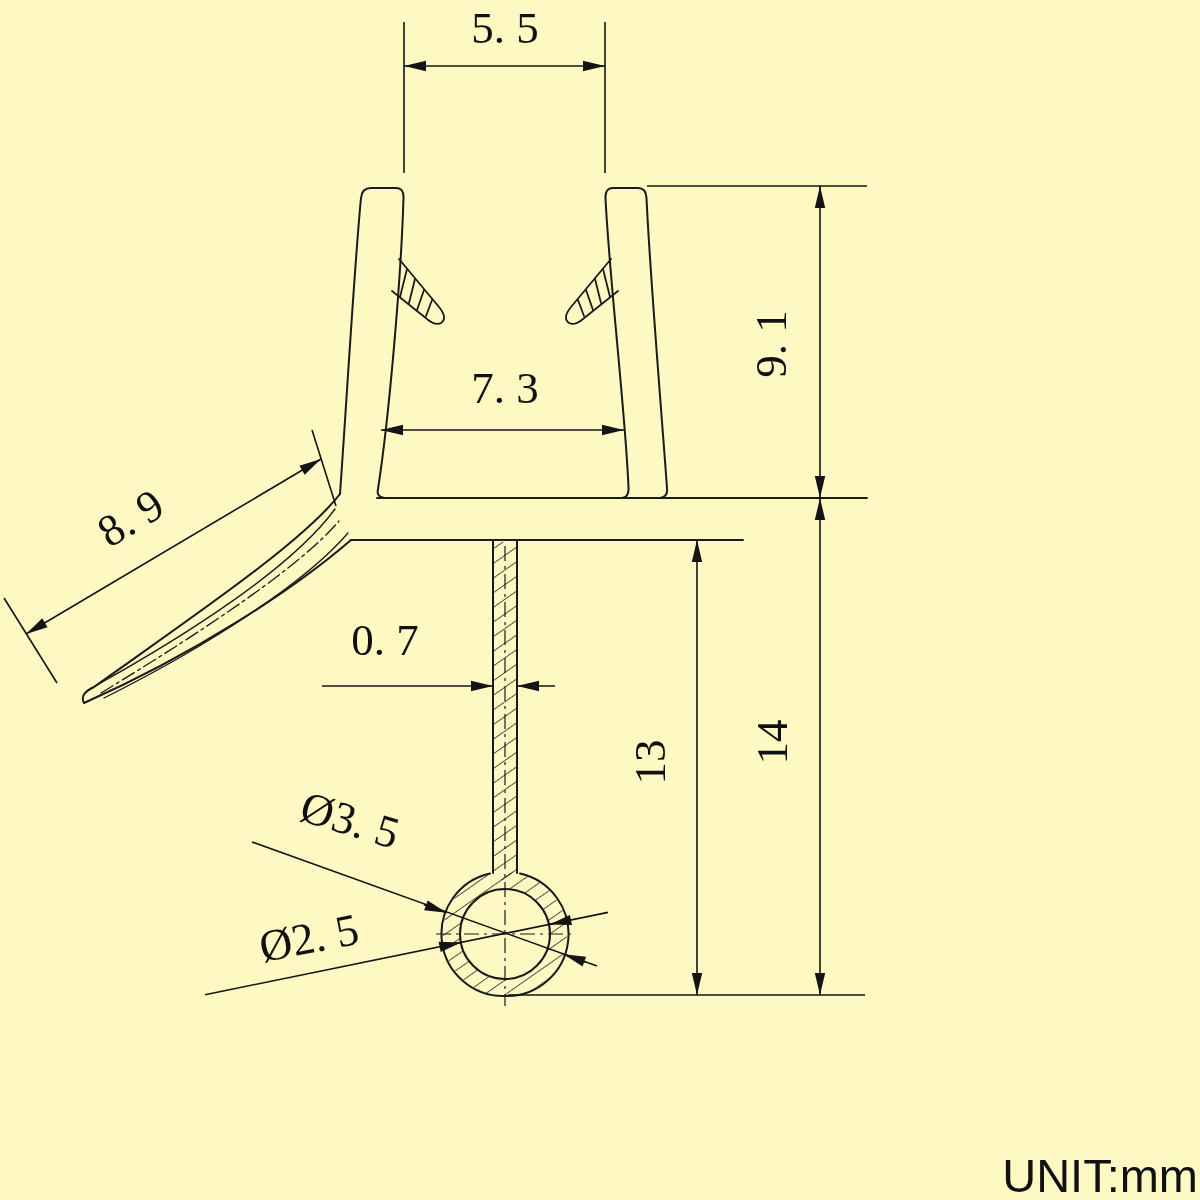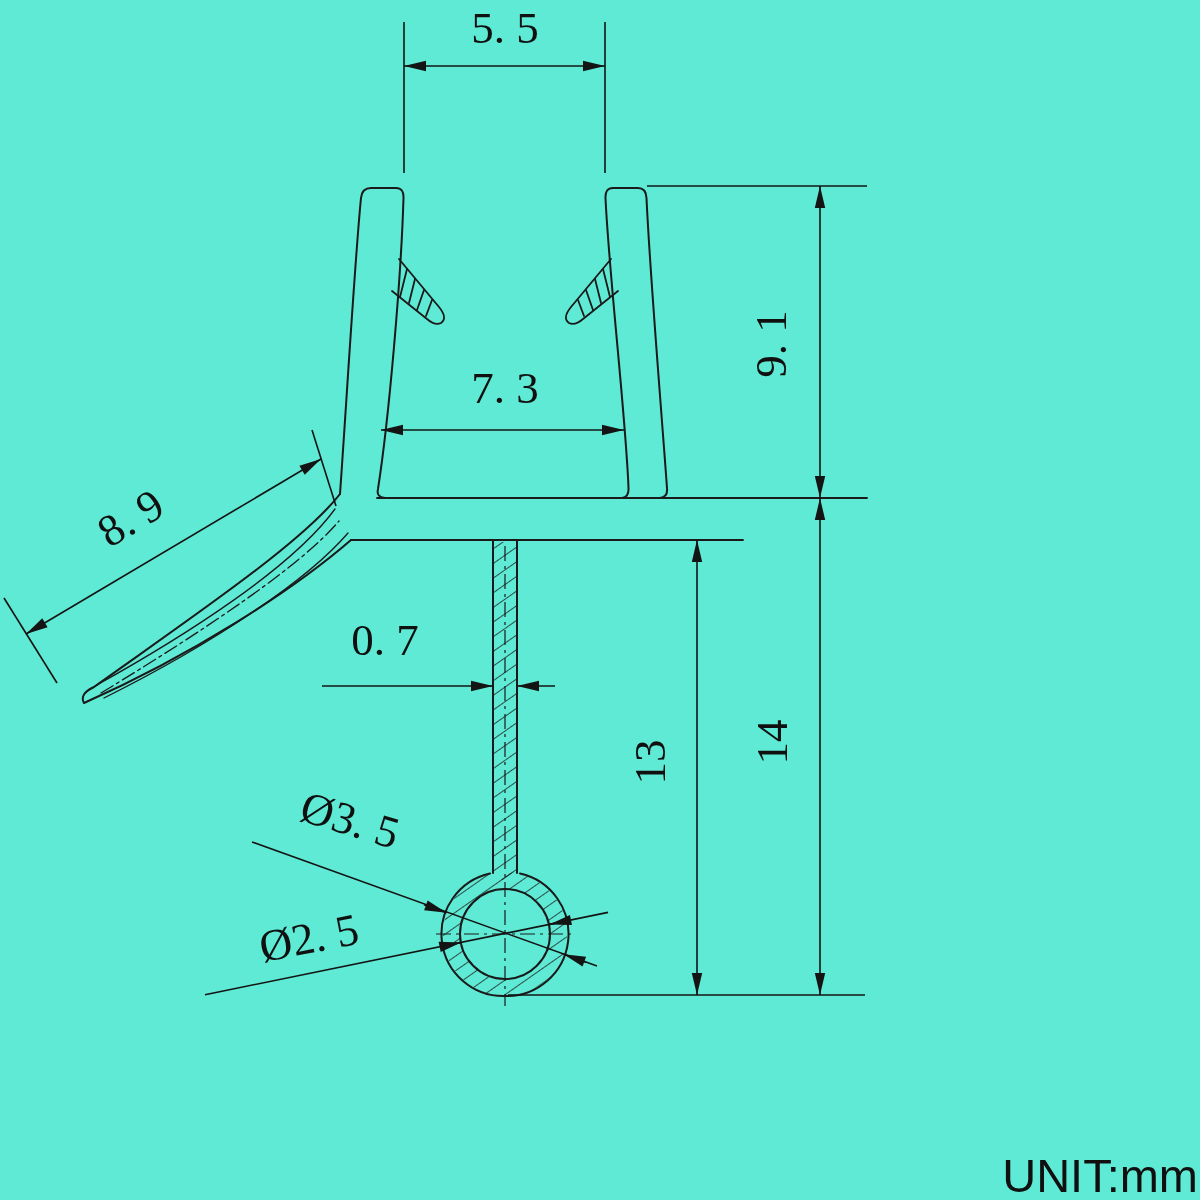--- a/index.html
+++ b/index.html
@@ -1,16 +1,16 @@
 <!DOCTYPE html>
 <html><head>
 <meta charset="utf-8">
 <style>
   html,body{margin:0;padding:0;background:#ffffff;}
-  .page{position:relative;width:1200px;height:1200px;background:#5eead4;overflow:hidden;
+  .page{position:relative;width:1200px;height:1200px;background:#fef9c3;overflow:hidden;
         font-family:"Liberation Sans",sans-serif;}
   svg{position:absolute;left:0;top:0;}
   text{fill:#101010;}
   .dimtxt{font-family:"Liberation Serif",serif;font-size:45px;}
   .unittxt{font-family:"Liberation Sans",sans-serif;font-size:47px;}
 </style>
 </head>
 <body>
 
 <div class="page">

